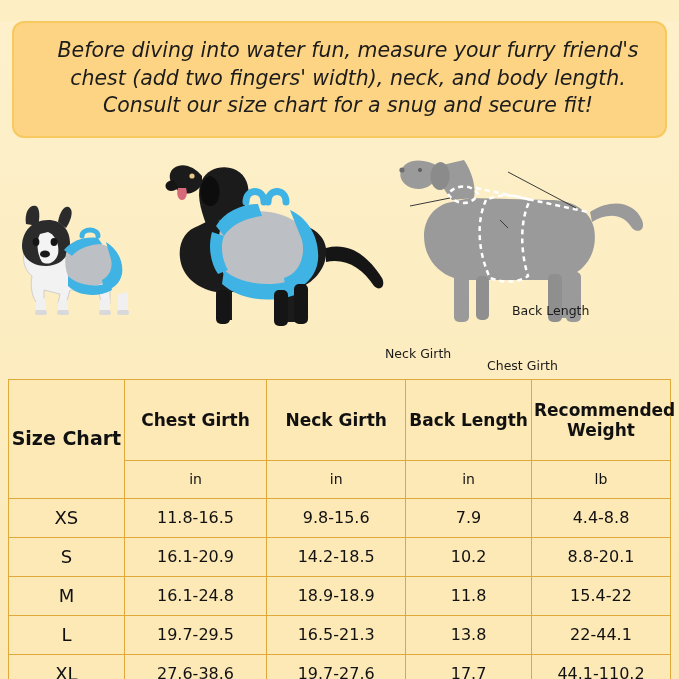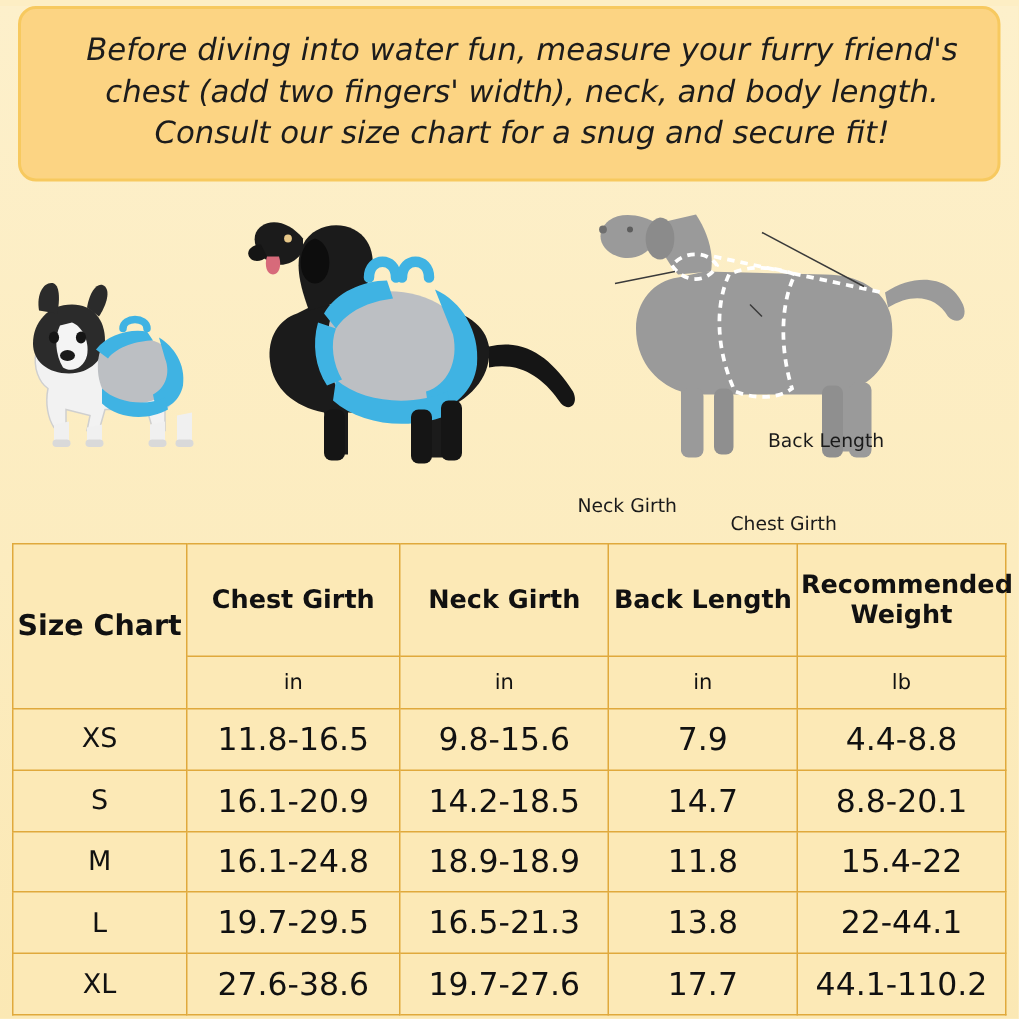--- a/index.html
+++ b/index.html
@@ -16,21 +16,21 @@
   .page {
     position: relative;
     width: 679px;
     height: 679px;
     background: linear-gradient(180deg, #fdf0cb 0%, #fcecbf 55%, #fbe8b4 100%);
     box-sizing: border-box;
   }
 
   
   .banner {
-    margin: 4px 12px 0 12px;
+    margin: 21px 12px 0 12px;
     background: #fcd483;
     border: 2px solid #f7c95f;
     border-radius: 12px;
     padding: 14px 18px 16px 35px;
     box-sizing: border-box;
   }
   .banner-text {
     font-style: italic;
     font-size: 20.5px;
     line-height: 1.35;
@@ -102,21 +102,21 @@
   .hdr-unit {
     font-weight: normal;
     font-size: 14px;
     padding: 3px 2px;
   }
   .row-size {
     font-weight: normal;
     font-size: 18px;
   }
   .row-val {
-    font-size: 21px;
+    font-size: 16px;
     margin-top: 19px;
   }
   col.c0 { width: 17.5%; }
   col.c1 { width: 21.5%; }
   col.c2 { width: 21%; }
   col.c3 { width: 19%; }
   col.c4 { width: 21%; }
 </style>
 </head>
 <body>
@@ -265,21 +265,21 @@
           <td class="row-size">XS</td>
           <td class="row-val">11.8-16.5</td>
           <td class="row-val">9.8-15.6</td>
           <td class="row-val">7.9</td>
           <td class="row-val">4.4-8.8</td>
         </tr>
         <tr>
           <td class="row-size">S</td>
           <td class="row-val">16.1-20.9</td>
           <td class="row-val">14.2-18.5</td>
-          <td class="row-val">14.7</td>
+          <td class="row-val">10.2</td>
           <td class="row-val">8.8-20.1</td>
         </tr>
         <tr>
           <td class="row-size">M</td>
           <td class="row-val">16.1-24.8</td>
           <td class="row-val">18.9-18.9</td>
           <td class="row-val">11.8</td>
           <td class="row-val">15.4-22</td>
         </tr>
         <tr>

